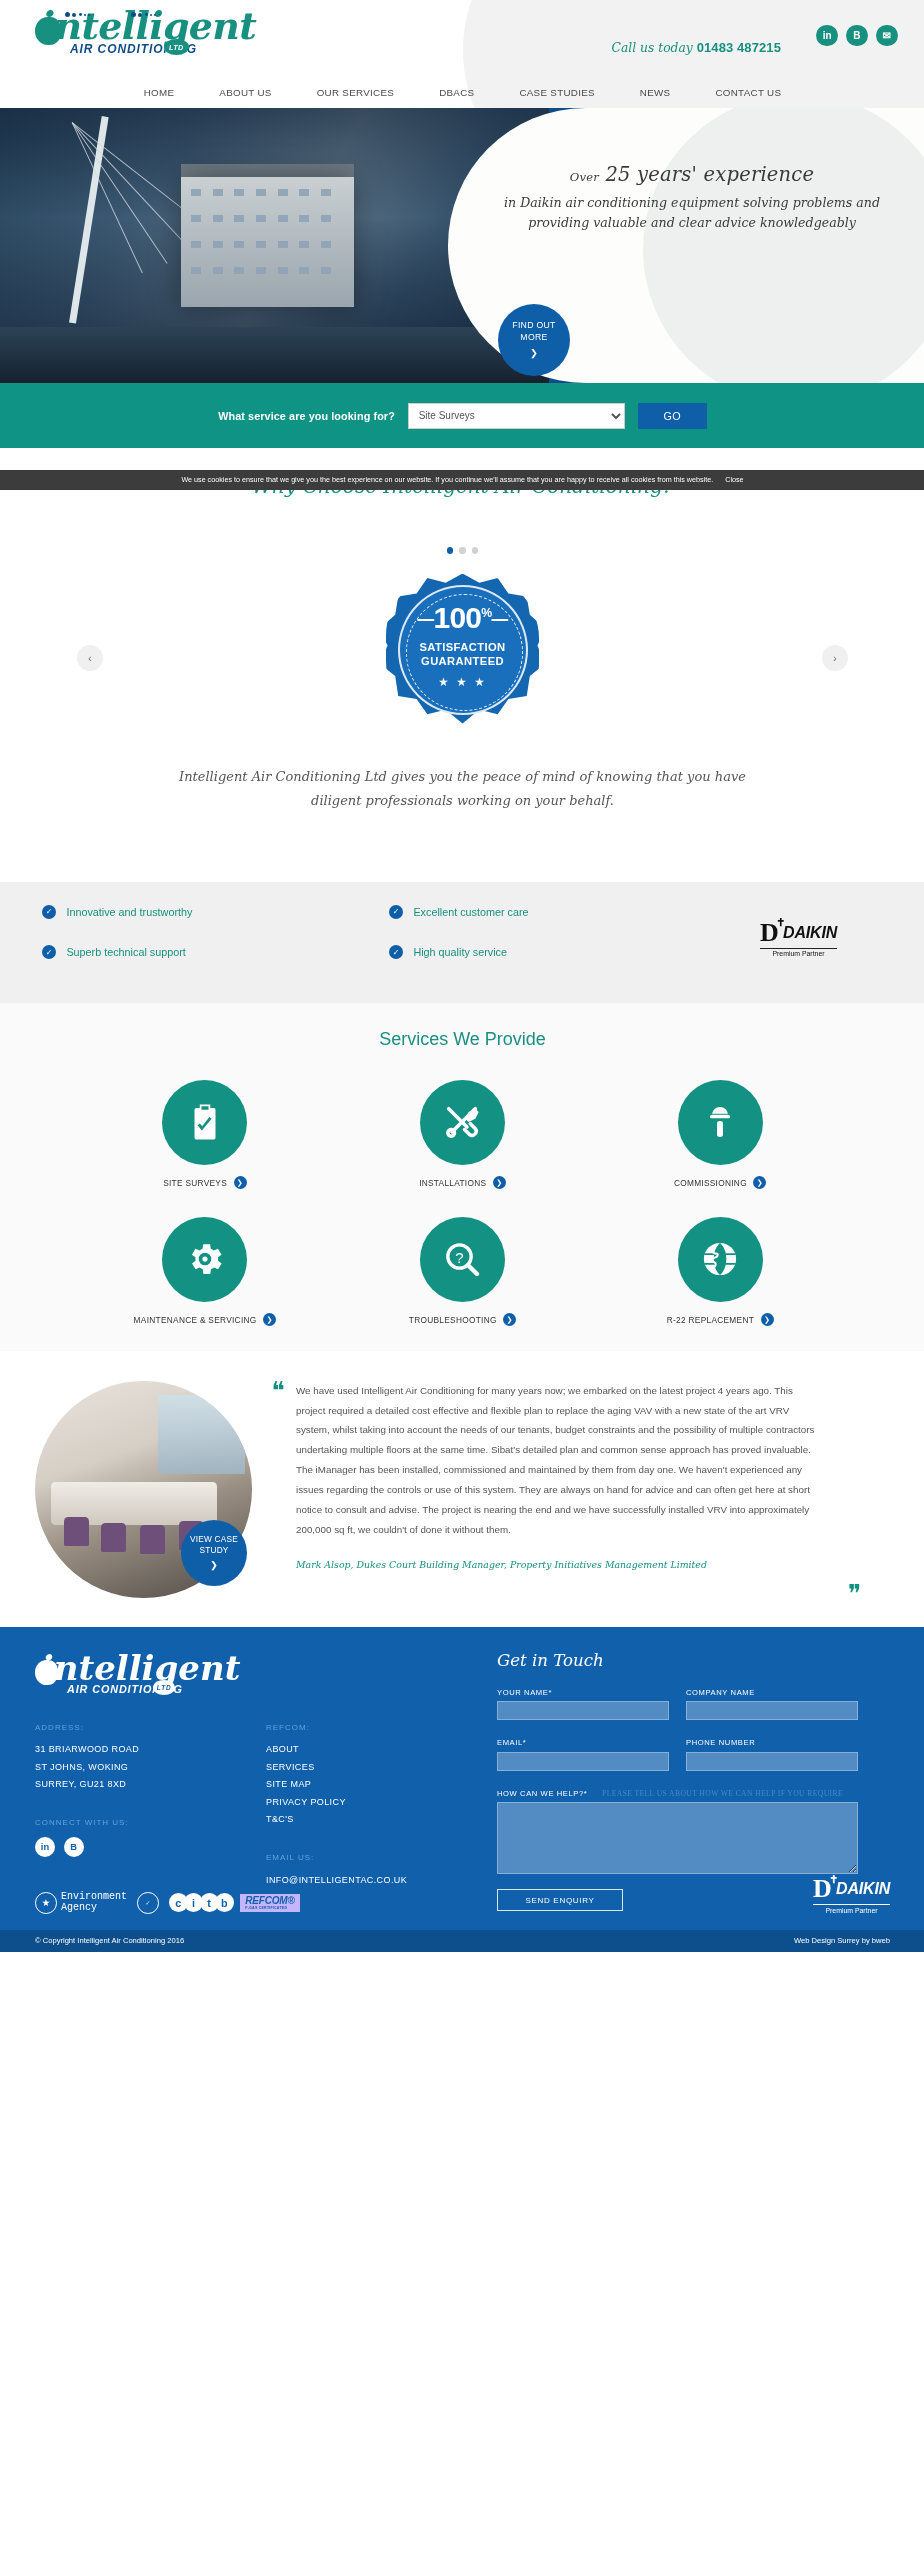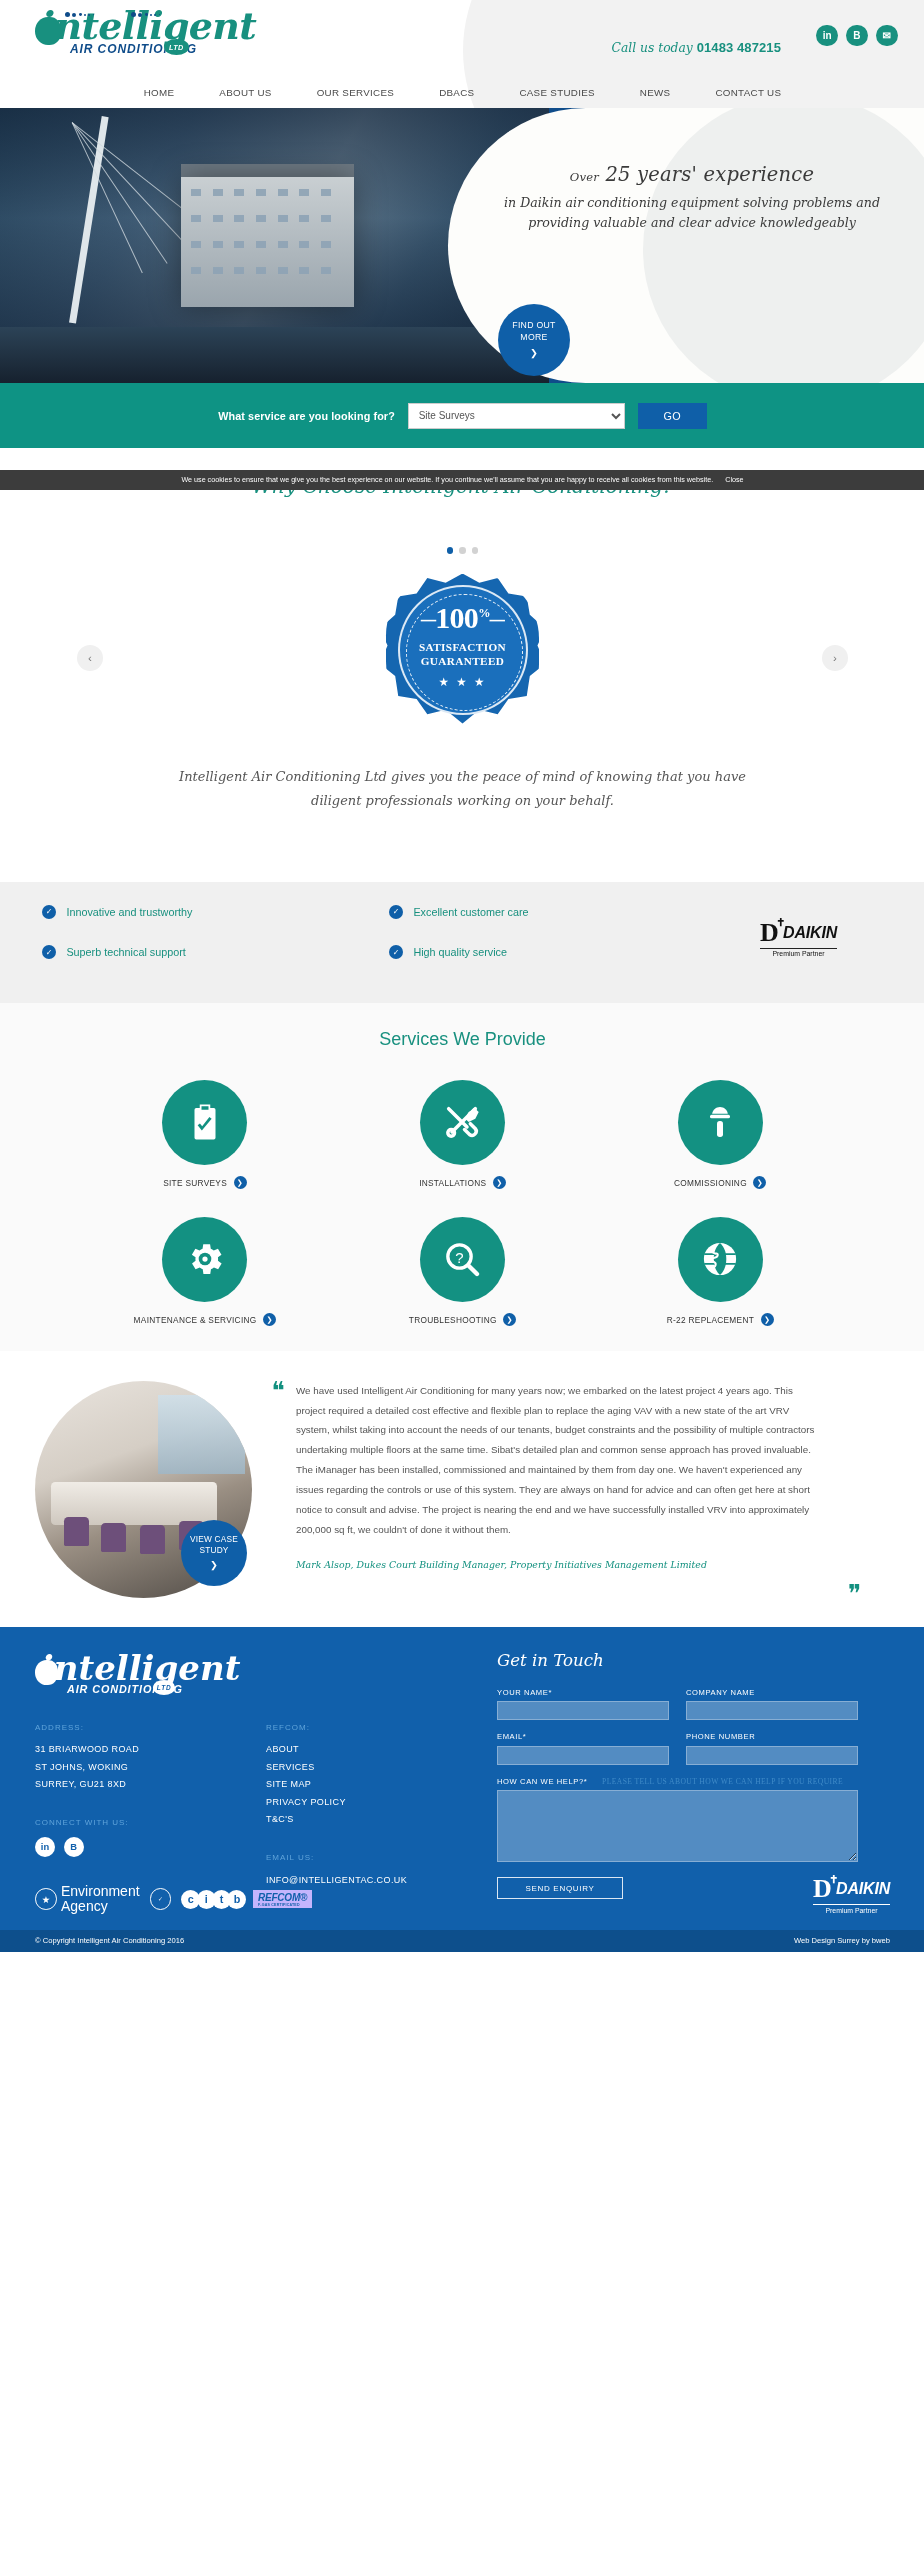--- a/index.html
+++ b/index.html
@@ -275,21 +275,20 @@
     width: 6.5px; height: 6.5px; border-radius: 50%;
     background: #d2d2d2; cursor: pointer;
   }
   .dots-nav span.active { background: #0f5fa8; }
 
   .badge-wrap { position: relative; margin-top: 20px; height: 181px; }
   .badge {
     width: 153px; height: 153px;
     margin: 0 auto;
     position: relative;
-    font-family: Liberation Serif, serif;
   }
   .badge-outer {
     position:absolute; inset:0;
     background: #1566b0;
     border-radius: 40% 42% 41% 43%;
     clip-path: polygon(50% 0%,61% 6%,73% 3%,80% 13%,92% 15%,94% 27%,104% 36%,99% 47%,104% 59%,94% 67%,92% 80%,80% 82%,73% 92%,61% 89%,50% 98%,39% 89%,27% 92%,20% 82%,8% 80%,6% 67%,-4% 59%,1% 47%,-4% 36%,6% 27%,8% 15%,20% 13%,27% 3%,39% 6%);
   }
   .badge-inner {
     position:absolute; left:11.6px; top:11.6px;
     width:130px; height:130px; border-radius:50%;
@@ -521,21 +520,21 @@
     background: #fff; color: #1160ab;
     display:flex;align-items:center;justify-content:center;
     font-size:9.4px; font-weight:bold; cursor:pointer;
   }
   .f-block2 { margin-top: 24.6px; }
   .f-right { width: 361px; }
   .f-right h3 {
     font-family:"DejaVu Serif", serif; font-style:italic; font-weight:normal;
     font-size: 16.6px; margin-bottom: 17.3px;
   }
-  .form-row { display:flex; gap: 17px; margin-bottom: 12px; }
+  .form-row { display:flex; gap: 17px; margin-bottom: 18px; }
   .form-field { flex:1; }
   .form-field label {
     display:block; font-size: 7.6px; letter-spacing:0.6px; margin-bottom: 4.3px;
   }
   .form-field input, .form-field textarea {
     width: 100%; background: rgba(255,255,255,.28);
     border: 0.7px solid rgba(255,255,255,.3);
     height: 19.5px; color:#fff; padding: 0 5px;
     font-family:"Liberation Sans", sans-serif; font-size:8.7px;
   }
@@ -555,21 +554,21 @@
     display: flex; align-items: center; gap: 10px;
   }
   .acc-box {
     color:#fff;
     display:flex; align-items:center; gap:4.3px;
   }
   .acc-ea-icon {
     width: 21.7px;height:21.7px;border-radius:50%;border:1.4px solid #fff;
     display:flex;align-items:center;justify-content:center;font-size:9.4px;
   }
-  .acc-ea-txt { font-family:Liberation Sans, sans-serif; font-size:14px; line-height:1.05; }
+  .acc-ea-txt { font-family:Liberation Mono, monospace; font-size:10px; line-height:1.05; }
   .acc-seal { width:21.7px;height:21.7px;border-radius:50%;border:1.4px solid #fff; display:flex;align-items:center;justify-content:center;font-size:5.8px;}
   .acc-citb { display:flex; }
   .acc-citb span {
     width:19px;height:19px;border-radius:50%;background:#fff;color:#1160ab;
     display:flex;align-items:center;justify-content:center;font-weight:bold;font-size:10.8px;
     margin-right:-3.6px;
   }
   .acc-refcom {
     background:#c4b5fd;color:#1160ab;padding:1.4px 5px;font-weight:bold;font-style:italic;
     font-size:10px; letter-spacing:-0.2px;

